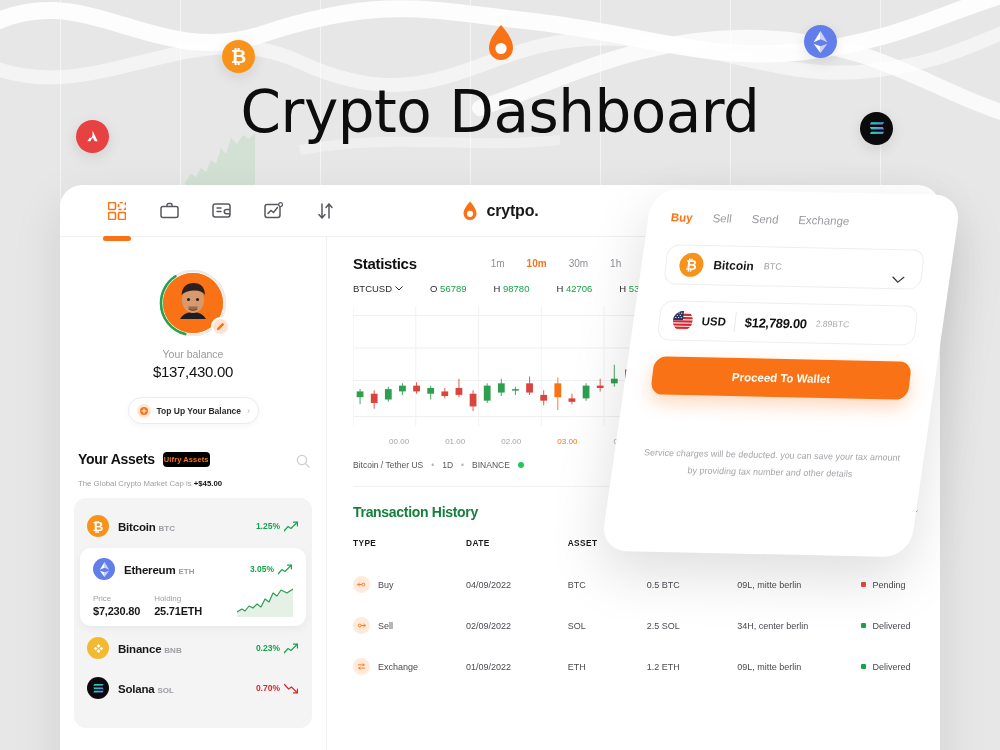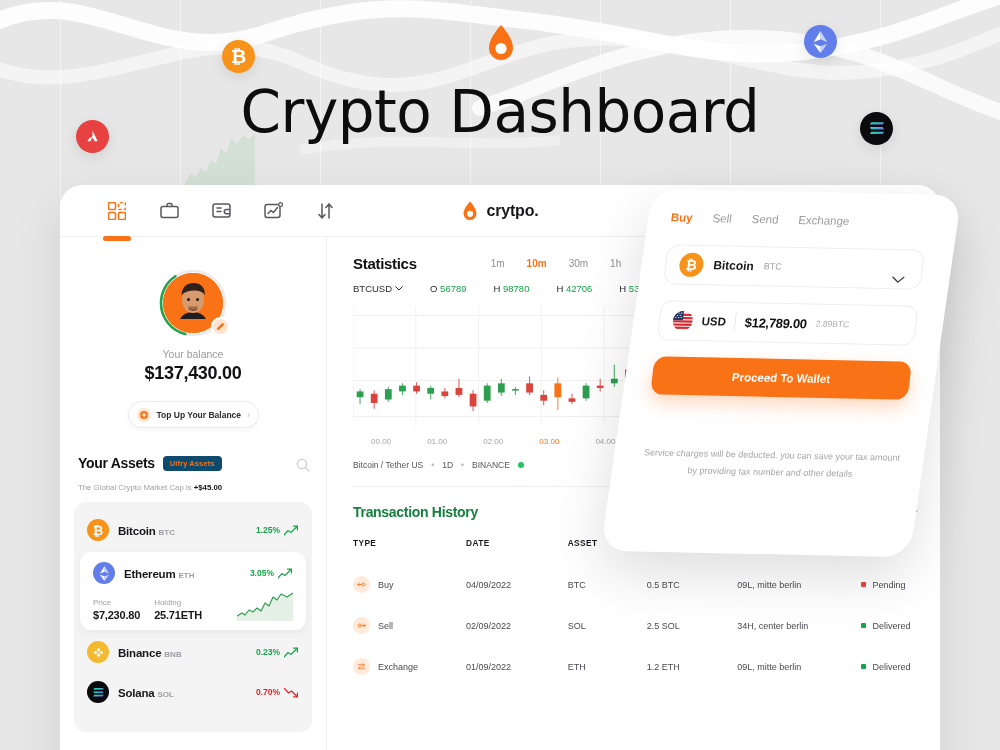--- a/index.html
+++ b/index.html
@@ -87,42 +87,42 @@
     position: absolute; inset: 4px; border-radius: 50%;
     background: #f97316; overflow: hidden;
   }
   .avatar-edit {
     position: absolute; right: -3px; bottom: 1px;
     width: 19px; height: 19px; border-radius: 50%;
     background: #ffe3cf; border: 2px solid #fff;
     display: flex; align-items: center; justify-content: center;
   }
   .bal-label { font-size: 10.5px; color: #9a9a9f; margin-top: 11px; }
-  .bal-value { font-size: 18px; font-weight: 700; color: #111114; margin-top: 3px; letter-spacing: -0.3px; }
+  .bal-value { font-size: 15px; font-weight: 400; color: #111114; margin-top: 3px; letter-spacing: -0.3px; }
 
   .topup {
     margin: 17px auto 0; width: 131px; height: 27px;
     border: 1px solid #ebebeb; border-radius: 14px;
     display: flex; align-items: center; gap: 6px;
     padding: 0 8px; background: #fff; cursor: pointer;
     box-shadow: 0 2px 6px rgba(0,0,0,0.04);
   }
   .topup-ico {
     width: 14px; height: 14px; border-radius: 50%; background: #ffe6d3;
     display: flex; align-items: center; justify-content: center; flex: none;
   }
   .topup-txt { font-size: 8.5px; font-weight: 600; color: #2b2b30; white-space: nowrap; }
   .topup-chev { margin-left: auto; color: #b9b9be; font-size: 9px; }
 
   .assets-head { padding: 27px 18px 0; position: relative; }
   .assets-title-row { display: flex; align-items: center; gap: 8px; }
   .assets-title { font-size: 14px; font-weight: 700; color: #111114; letter-spacing: -0.3px; }
   .assets-badge {
-    background: #0c4a6e; color: #f97316; font-size: 7.5px; font-weight: 700;
-    padding: 3px 7px; border-radius: 4px; letter-spacing: 0.1px;
+    background: #000000; color: #f97316; font-size: 7.5px; font-weight: 700;
+    padding: 3px 1px; border-radius: 4px; letter-spacing: 0.1px;
   }
   .assets-sub { font-size: 7.8px; color: #a0a0a6; margin-top: 12px; }
   .assets-sub b { color: #111114; font-weight: 700; }
   .assets-search {
     position: absolute; right: 16px; top: 30px;
     width: 14px; height: 14px; cursor: pointer;
   }
 
   .asset-list {
     margin: 10px 14px 0; background: #f4f4f5;
@@ -159,21 +159,21 @@
   .tf { font-size: 10px; color: #8e8e95; cursor: pointer; }
   .tf.active { color: #f97316; font-weight: 700; }
 
   .ohlc { display: flex; align-items: center; gap: 27px; margin-top: 11px; }
   .pair { font-size: 9.5px; color: #2b2b30; display: flex; align-items: center; gap: 3px; cursor: pointer; }
   .ohlc-item { font-size: 9.5px; color: #2b2b30; }
   .ohlc-item span { color: #16a34a; }
 
   .chart-area { margin-top: 12px; width: 100%; height: 120px; }
   .xaxis { display: flex; margin-top: 7px; padding-right: 4px; }
-  .xtick { font-size: 8px; color: #a3a3a9; flex: 1; text-align: center; }
+  .xtick { font-size: 8px; color: #a3a3a9; flex: 1; text-align: right; }
   .xtick.active { color: #f97316; }
 
   .chart-foot { display: flex; align-items: center; margin-top: 14px; }
   .foot-meta { display: flex; align-items: center; gap: 8px; font-size: 8.5px; color: #56565c; }
   .dot-sep { color: #b4b4ba; }
   .live-dot { width: 6px; height: 6px; border-radius: 50%; background: #22c55e; }
   .foot-time { margin-left: auto; font-size: 8.5px; color: #56565c; }
 
   .divider { height: 1px; background: #f1f1f2; margin: 16px 0 0; }
 

